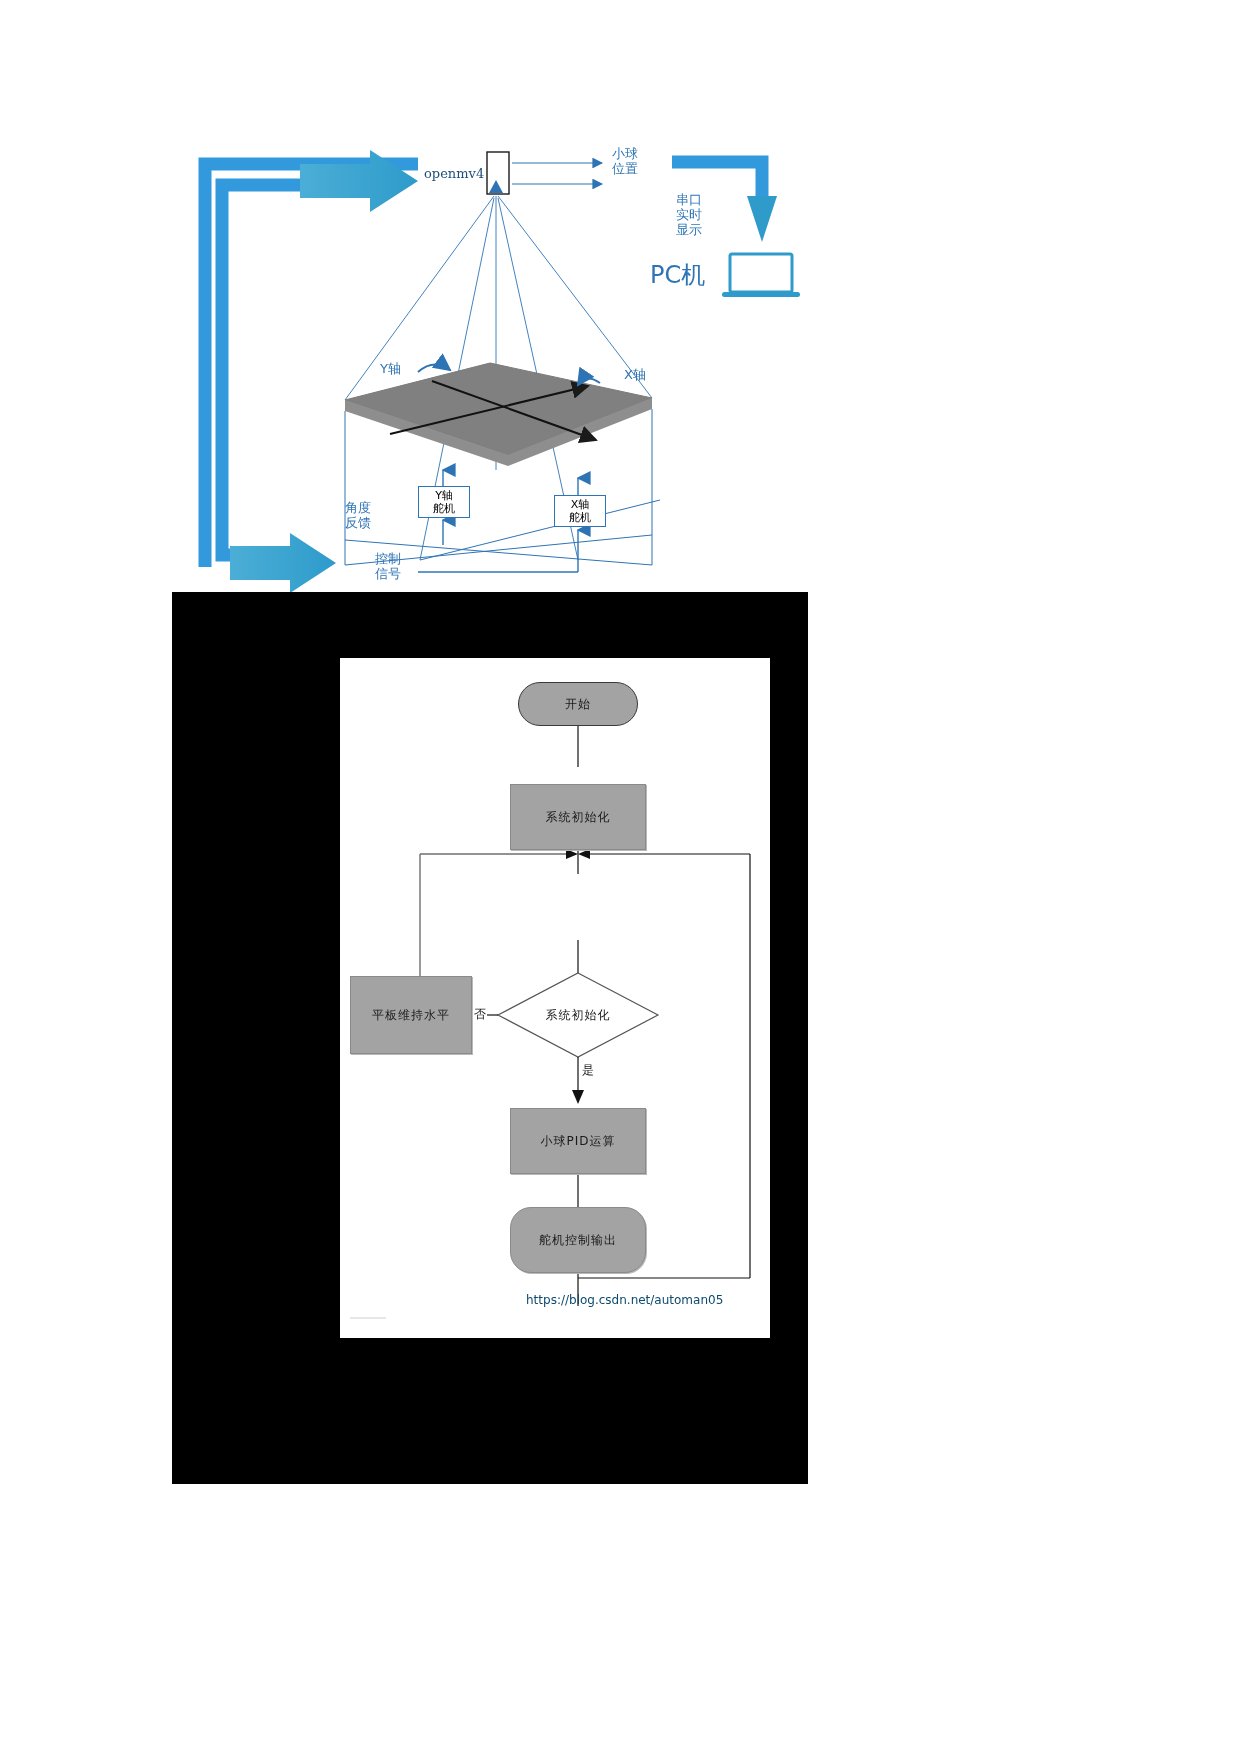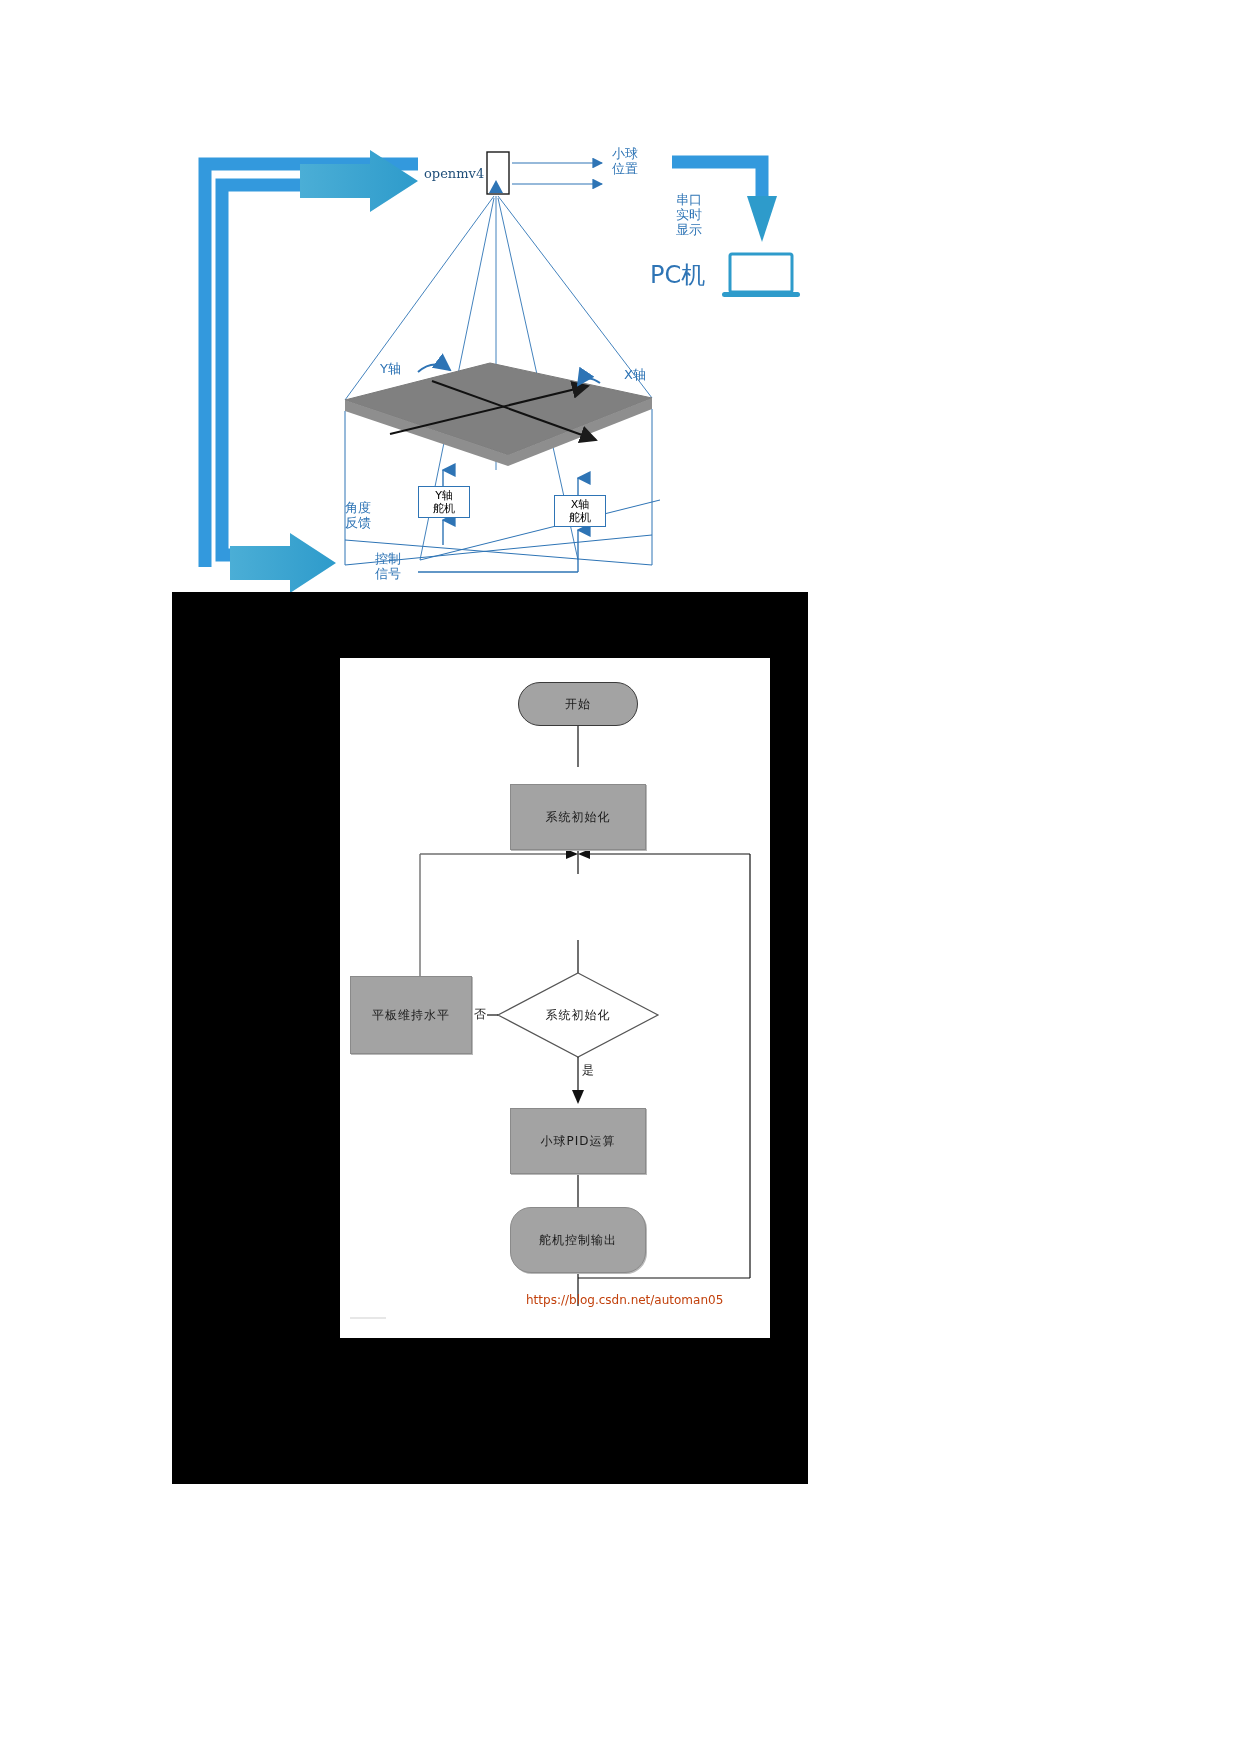--- a/index.html
+++ b/index.html
@@ -39,21 +39,21 @@
     white-space:pre;text-align:center;letter-spacing:1px;
   }
   .fcrect{border:1.5px solid #8a8a8a;box-shadow:1px 1px 0 0 #b9b9b9;}
   .fcterm{border:1.2px solid #3a3a3a;border-radius:26px;}
   .fclabel{
     position:absolute;color:#1a1a1a;font-size:12px;
     font-family:"DejaVu Sans",sans-serif;background:#fff;padding:0 1px;
     white-space:pre;
   }
   .wm{
-    position:absolute;color:#c2410c;font-size:12px;
+    position:absolute;color:#0c4a6e;font-size:12px;
     font-family:"DejaVu Sans",sans-serif;white-space:pre;
   }
 </style>
 </head>
 <body>
 
 <div class="stage">
 
   <div id="fig1">
 

